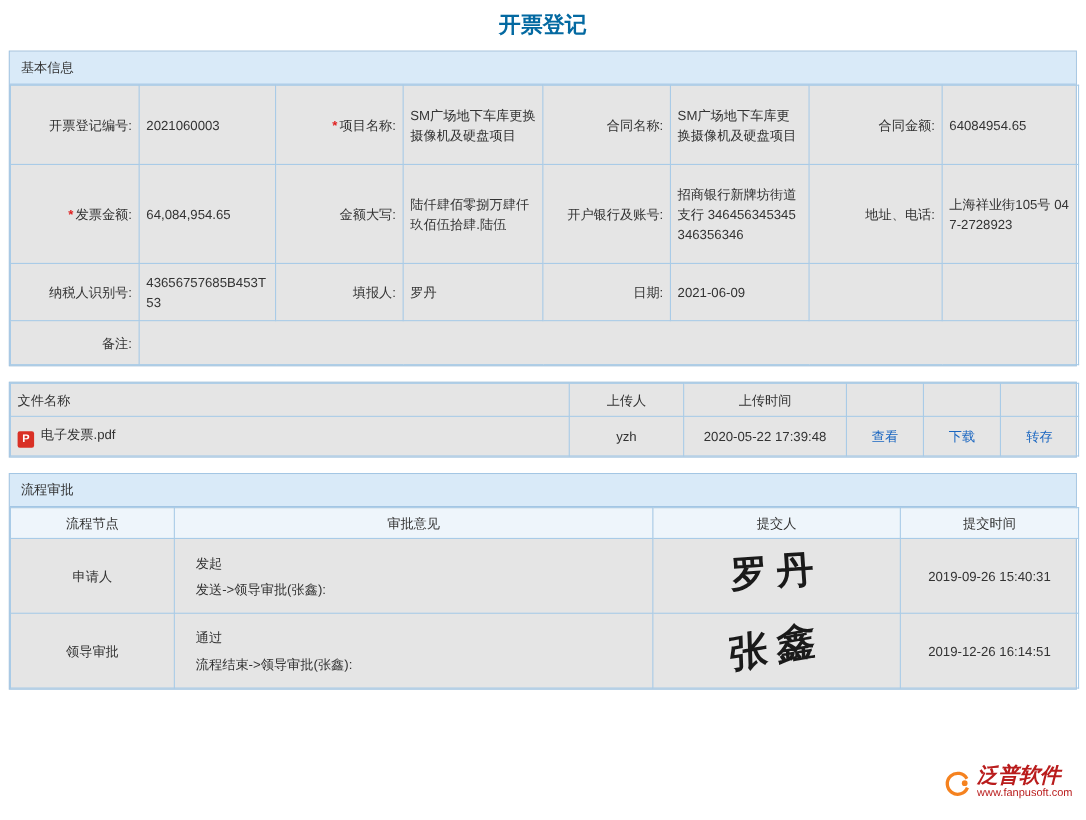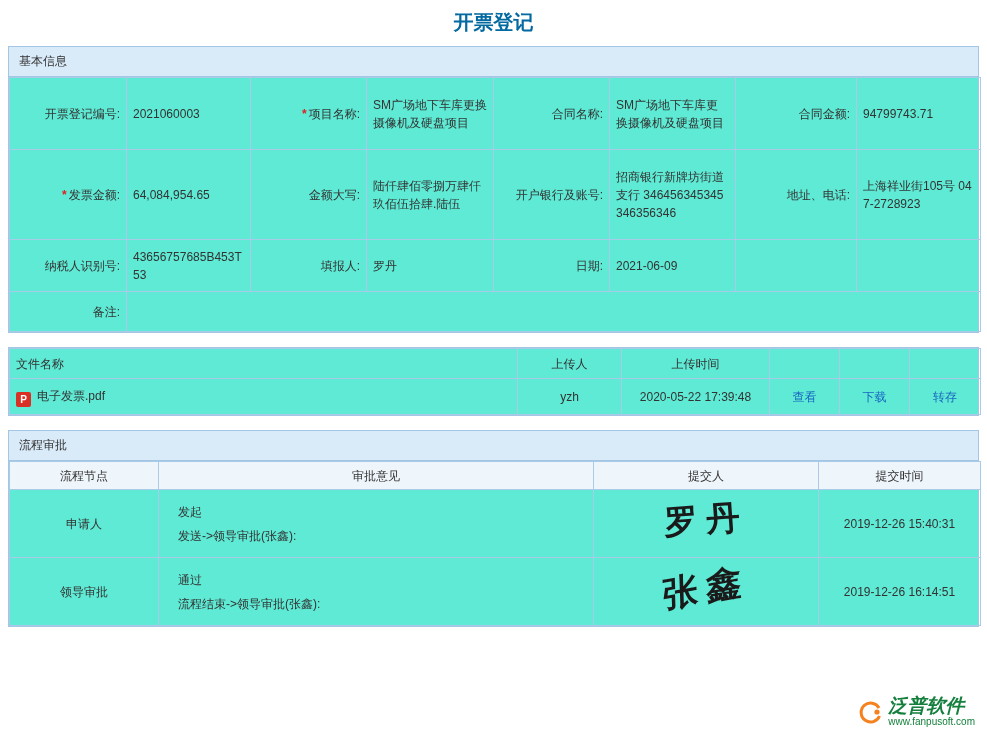--- a/index.html
+++ b/index.html
@@ -14,21 +14,21 @@
   .page-title {
     text-align: center;
     font-size: 20px;
     font-weight: bold;
     color: #0369a1;
     padding: 9px 0 10px;
   }
   .section {
     margin: 0 8px 14px;
     border: 1px solid #a3c6e4;
-    background: #5eead4;
+    background: #e5e5e5;
   }
   .section-header {
     background: #d9eaf8;
     border-bottom: 1px solid #a3c6e4;
     height: 30px;
     display: flex;
     align-items: center;
     padding: 0 10px;
     gap: 10px;
     color: #333;
@@ -97,21 +97,21 @@
     transform: rotate(-10deg) skewX(-8deg);
     font-size: 36px;
   }
   .watermark {
     position: absolute;
     right: 12px;
     top: 696px;
     display: flex;
     align-items: center;
     gap: 5px;
-    color: #15803d;
+    color: #b91c1c;
   }
   .watermark .wm-text { text-align: left; }
   .wm-name { font-size: 19px; font-weight: bold; font-style: italic; line-height: 20px; }
   .wm-url { font-size: 10px; line-height: 11px; }
 </style>
 </head>
 <body>
 
 <div class="page-title">开票登记</div>
 
@@ -132,21 +132,21 @@
     </colgroup>
     <tbody>
         <tr class="h72">
       <td class="lbl"><span class="req"></span><span>开票登记编号:</span></td>
       <td class="val">2021060003</td>
       <td class="lbl"><span class="req">*</span><span>项目名称:</span></td>
       <td class="val">SM广场地下车库更换摄像机及硬盘项目</td>
       <td class="lbl"><span class="req"></span><span>合同名称:</span></td>
       <td class="val">SM广场地下车库更换摄像机及硬盘项目</td>
       <td class="lbl"><span class="req"></span><span>合同金额:</span></td>
-      <td class="val">94799743.71</td>
+      <td class="val">64084954.65</td>
     </tr>
     <tr class="h90">
       <td class="lbl"><span class="req">*</span><span>发票金额:</span></td>
       <td class="val">64,084,954.65</td>
       <td class="lbl"><span class="req"></span><span>金额大写:</span></td>
       <td class="val">陆仟肆佰零捌万肆仟玖佰伍拾肆.陆伍</td>
       <td class="lbl"><span class="req"></span><span>开户银行及账号:</span></td>
       <td class="val">招商银行新牌坊街道支行 346456345345346356346</td>
       <td class="lbl"><span class="req"></span><span>地址、电话:</span></td>
       <td class="val">上海祥业街105号 047-2728923</td>
@@ -220,21 +220,21 @@
       <td class="c">提交人</td>
       <td class="c">提交时间</td>
     </tr>
     <tr class="ar">
       <td class="c">申请人</td>
       <td class="opinion">
         <div>发起</div>
         <div>发送-&gt;领导审批(张鑫):</div>
       </td>
       <td class="c"><span class="signature">罗丹</span></td>
-      <td class="c">2019-12-26 15:40:31</td>
+      <td class="c">2019-09-26 15:40:31</td>
     </tr>
     <tr class="ar">
       <td class="c">领导审批</td>
       <td class="opinion">
         <div>通过</div>
         <div>流程结束-&gt;领导审批(张鑫):</div>
       </td>
       <td class="c"><span class="signature sig2">张鑫</span></td>
       <td class="c">2019-12-26 16:14:51</td>
     </tr>

